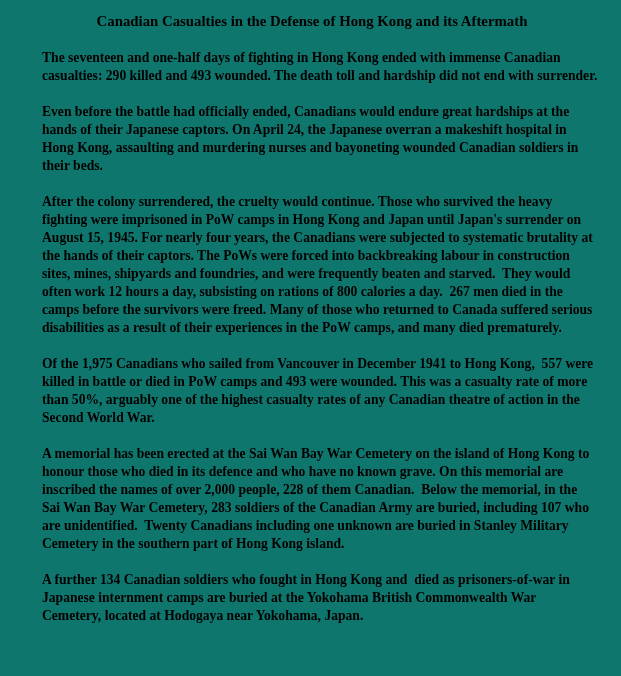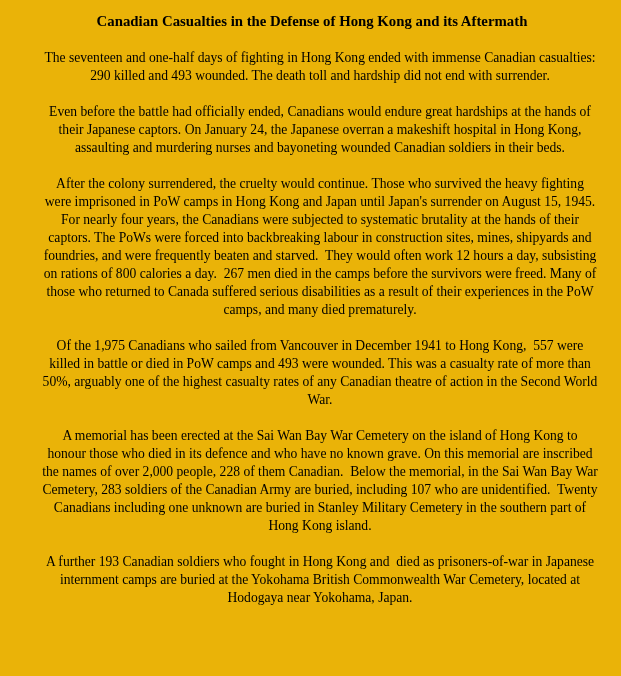--- a/index.html
+++ b/index.html
@@ -14,40 +14,41 @@
   }
   .doc {
     box-sizing: border-box;
     width: 621px;
     height: 676px;
     padding: 8px 23px 10px 26px;
     font-family: "Liberation Serif", "DejaVu Serif", serif;
     font-size: 13.6px;
     line-height: 18px;
     color: #000000;
-    background: #eab308;
+    background: #0f766e;
   }
   .doc-title {
     font-family: "Liberation Serif", "DejaVu Serif", serif;
     font-size: 14.8px;
     font-weight: bold;
     text-align: center;
     line-height: 18px;
     margin: 4px 0 19px 0;
   }
   .doc-para {
     margin: 0 0 18px 16px;
     white-space: pre-wrap;
-    text-align: center;
+    text-align: left;
+    font-weight: bold;
   }
 </style>
 </head>
 <body>
 
 <div class="doc">
   <h1 class="doc-title">Canadian Casualties in the Defense of Hong Kong and its Aftermath</h1>
   <p class="doc-para">The seventeen and one-half days of fighting in Hong Kong ended with immense Canadian casualties: 290 killed and 493 wounded. The death toll and hardship did not end with surrender.</p>
-  <p class="doc-para">Even before the battle had officially ended, Canadians would endure great hardships at the hands of their Japanese captors. On January 24, the Japanese overran a makeshift hospital in Hong Kong, assaulting and murdering nurses and bayoneting wounded Canadian soldiers in their beds.</p>
+  <p class="doc-para">Even before the battle had officially ended, Canadians would endure great hardships at the hands of their Japanese captors. On April 24, the Japanese overran a makeshift hospital in Hong Kong, assaulting and murdering nurses and bayoneting wounded Canadian soldiers in their beds.</p>
   <p class="doc-para">After the colony surrendered, the cruelty would continue. Those who survived the heavy fighting were imprisoned in PoW camps in Hong Kong and Japan until Japan's surrender on August 15, 1945. For nearly four years, the Canadians were subjected to systematic brutality at the hands of their captors. The PoWs were forced into backbreaking labour in construction sites, mines, shipyards and foundries, and were frequently beaten and starved.  They would often work 12 hours a day, subsisting on rations of 800 calories a day.  267 men died in the camps before the survivors were freed. Many of those who returned to Canada suffered serious disabilities as a result of their experiences in the PoW camps, and many died prematurely.</p>
   <p class="doc-para">Of the 1,975 Canadians who sailed from Vancouver in December 1941 to Hong Kong,  557 were killed in battle or died in PoW camps and 493 were wounded. This was a casualty rate of more than 50%, arguably one of the highest casualty rates of any Canadian theatre of action in the Second World War.</p>
   <p class="doc-para">A memorial has been erected at the Sai Wan Bay War Cemetery on the island of Hong Kong to honour those who died in its defence and who have no known grave. On this memorial are inscribed the names of over 2,000 people, 228 of them Canadian.  Below the memorial, in the Sai Wan Bay War Cemetery, 283 soldiers of the Canadian Army are buried, including 107 who are unidentified.  Twenty Canadians including one unknown are buried in Stanley Military Cemetery in the southern part of Hong Kong island.</p>
-  <p class="doc-para">A further 193 Canadian soldiers who fought in Hong Kong and  died as prisoners-of-war in Japanese internment camps are buried at the Yokohama British Commonwealth War Cemetery, located at Hodogaya near Yokohama, Japan.</p>
+  <p class="doc-para">A further 134 Canadian soldiers who fought in Hong Kong and  died as prisoners-of-war in Japanese internment camps are buried at the Yokohama British Commonwealth War Cemetery, located at Hodogaya near Yokohama, Japan.</p>
 </div>
 
 </body></html>

